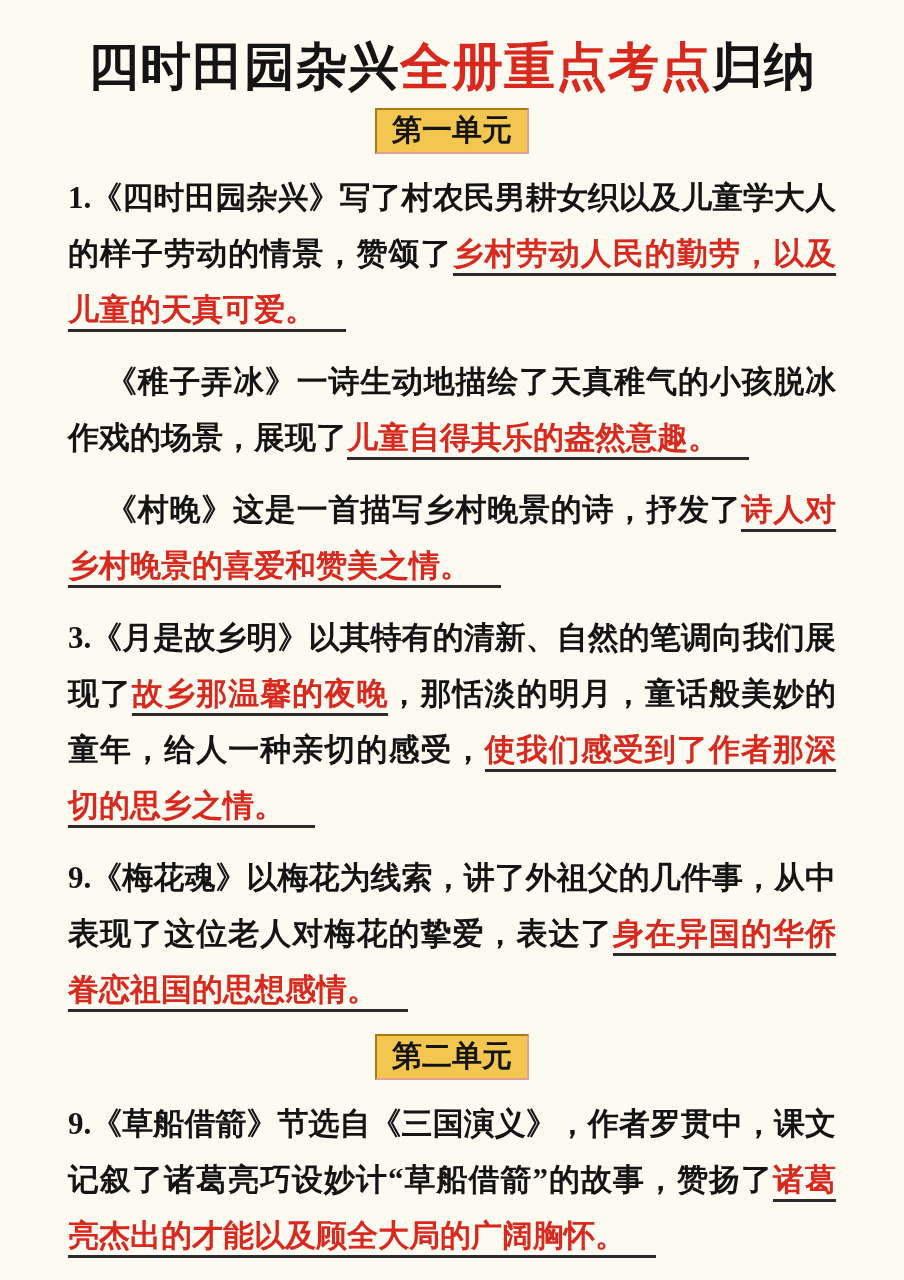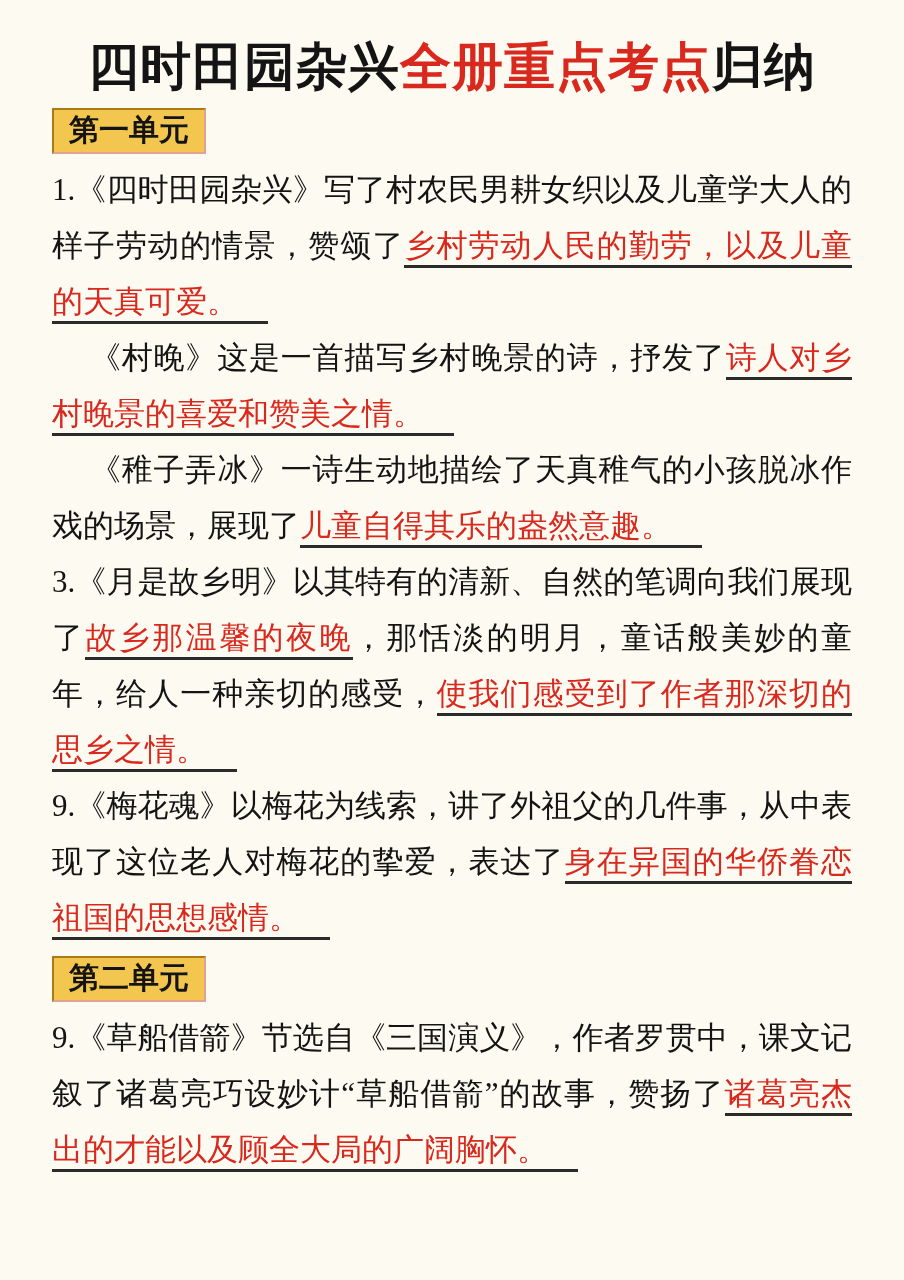--- a/index.html
+++ b/index.html
@@ -23,40 +23,40 @@
     line-height: 62px;
     font-weight: bold;
     letter-spacing: 1px;
     color: var(--ink, #141414);
     white-space: nowrap;
   }
   .title .red-seg {
     color: var(--red, #d9281e);
   }
   .badge-row {
-    text-align: left;
+    text-align: center;
     margin: 10px 0 8px 0;
   }
   .unit-badge {
     display: inline-block;
     background: var(--badge-bg, #f3c74f);
     border: 2px solid;
     border-color: var(--badge-border-dark, #a97b15) var(--badge-border-light, #e3a095)
                   var(--badge-border-light, #e3a095) var(--badge-border-dark, #a97b15);
     font-size: 30px;
     line-height: 38px;
     font-weight: bold;
     color: var(--ink, #141414);
     padding: 1px 15px 3px 15px;
   }
   .para {
-    margin: 0;
+    margin: 16px;
     font-size: 31px;
     line-height: 56px;
-    font-weight: normal;
+    font-weight: bold;
     color: var(--ink, #141414);
     text-align: justify;
     letter-spacing: 0px;
   }
   .para.indent {
     text-indent: 38px;
   }
   .hl {
     color: var(--red, #d9281e);
     border-bottom: 3px solid var(--underline, #2b2b2b);
@@ -67,20 +67,20 @@
   }
 </style>
 </head>
 <body>
 
 <div class="page">
   <h1 class="title"><span>四时田园杂兴</span><span class="red-seg">全册重点考点</span><span>归纳</span></h1>
   <div id="content">
       <div class="badge-row"><span class="unit-badge">第一单元</span></div>
       <p class="para"><span>1.《四时田园杂兴》写了村农民男耕女织以及儿童学大人的样子劳动的情景，赞颂了</span><span class="hl">乡村劳动人民的勤劳，以及儿童的天真可爱。</span></p>
+      <p class="para indent"><span>《稚子弄冰》一诗生动地描绘了天真稚气的小孩脱冰作戏的场景，展现了</span><span class="hl">儿童自得其乐的盎然意趣。</span></p>
       <p class="para indent"><span>《村晚》这是一首描写乡村晚景的诗，抒发了</span><span class="hl">诗人对乡村晚景的喜爱和赞美之情。</span></p>
-      <p class="para indent"><span>《稚子弄冰》一诗生动地描绘了天真稚气的小孩脱冰作戏的场景，展现了</span><span class="hl">儿童自得其乐的盎然意趣。</span></p>
       <p class="para"><span>3.《月是故乡明》以其特有的清新、自然的笔调向我们展现了</span><span class="hl">故乡那温馨的夜晚</span><span>，那恬淡的明月，童话般美妙的童年，给人一种亲切的感受，</span><span class="hl">使我们感受到了作者那深切的思乡之情。</span></p>
       <p class="para"><span>9.《梅花魂》以梅花为线索，讲了外祖父的几件事，从中表现了这位老人对梅花的挚爱，表达了</span><span class="hl">身在异国的华侨眷恋祖国的思想感情。</span></p>
       <div class="badge-row"><span class="unit-badge">第二单元</span></div>
       <p class="para"><span>9.《草船借箭》节选自《三国演义》，作者罗贯中，课文记叙了诸葛亮巧设妙计“草船借箭”的故事，赞扬了</span><span class="hl">诸葛亮杰出的才能以及顾全大局的广阔胸怀。</span></p>
     </div>
 </div>
 
 </body></html>

